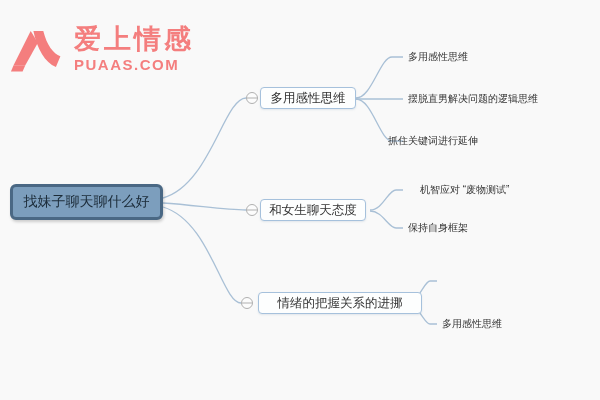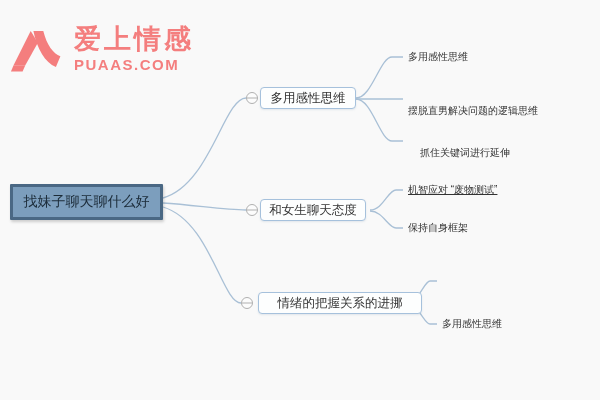--- a/index.html
+++ b/index.html
@@ -24,38 +24,38 @@
   .logo{position:absolute;left:10px;top:22px;display:flex;align-items:center;gap:10px;}
   .logo-mark{width:54px;height:54px;}
   .logo-text{display:flex;flex-direction:column;line-height:1.05;}
   .logo-title{font-size:27px;font-weight:bold;letter-spacing:3px;color:var(--accent);}
   .logo-sub{font-size:15px;font-weight:bold;letter-spacing:1.5px;color:var(--accent);margin-top:3px;}
 
   
   .node{position:absolute;white-space:nowrap;transform:translateY(-50%);}
   .root-node{
     left:10px;top:202px;width:153px;height:36px;
-    background:var(--root-fill);border:3px solid var(--root-border);border-radius:1px;
+    background:var(--root-fill);border:3px solid var(--root-border);border-radius:6px;
     color:var(--root-text);font-size:14px;display:flex;align-items:center;justify-content:center;
     box-shadow:1px 2px 3px rgba(0,0,0,0.18);
   }
   .branch-node{
     height:22px;background:var(--branch-fill);border:1px solid var(--branch-border);
     border-radius:4px;color:var(--text);font-size:12.5px;
     display:flex;align-items:center;justify-content:center;
     box-shadow:0 1px 2px rgba(120,150,180,0.18);
   }
   #branch-0{left:260px;top:98px;width:96px;}
   #branch-1{left:260px;top:210px;width:106px;}
   #branch-2{left:258px;top:303px;width:164px;}
   .leaf{position:absolute;transform:translateY(-50%);font-size:10px;color:var(--text);white-space:nowrap;}
   #leaf-0-0{left:408px;top:57px;}
-  #leaf-0-1{left:408px;top:111px;}
-  #leaf-0-2{left:420px;top:141px;margin-top:12px;}
-  #leaf-1-0{left:408px;top:190px;text-decoration:underline;}
+  #leaf-0-1{left:408px;top:99px;}
+  #leaf-0-2{left:388px;top:141px;}
+  #leaf-1-0{left:420px;top:190px;}
   #leaf-1-1{left:408px;top:228px;}
   #leaf-2-0{left:442px;top:281px;}
   #leaf-2-1{left:442px;top:324px;}
 </style>
 </head>
 <body>
 
 <div class="canvas">
 
   <svg class="connectors" viewBox="0 0 600 400">

